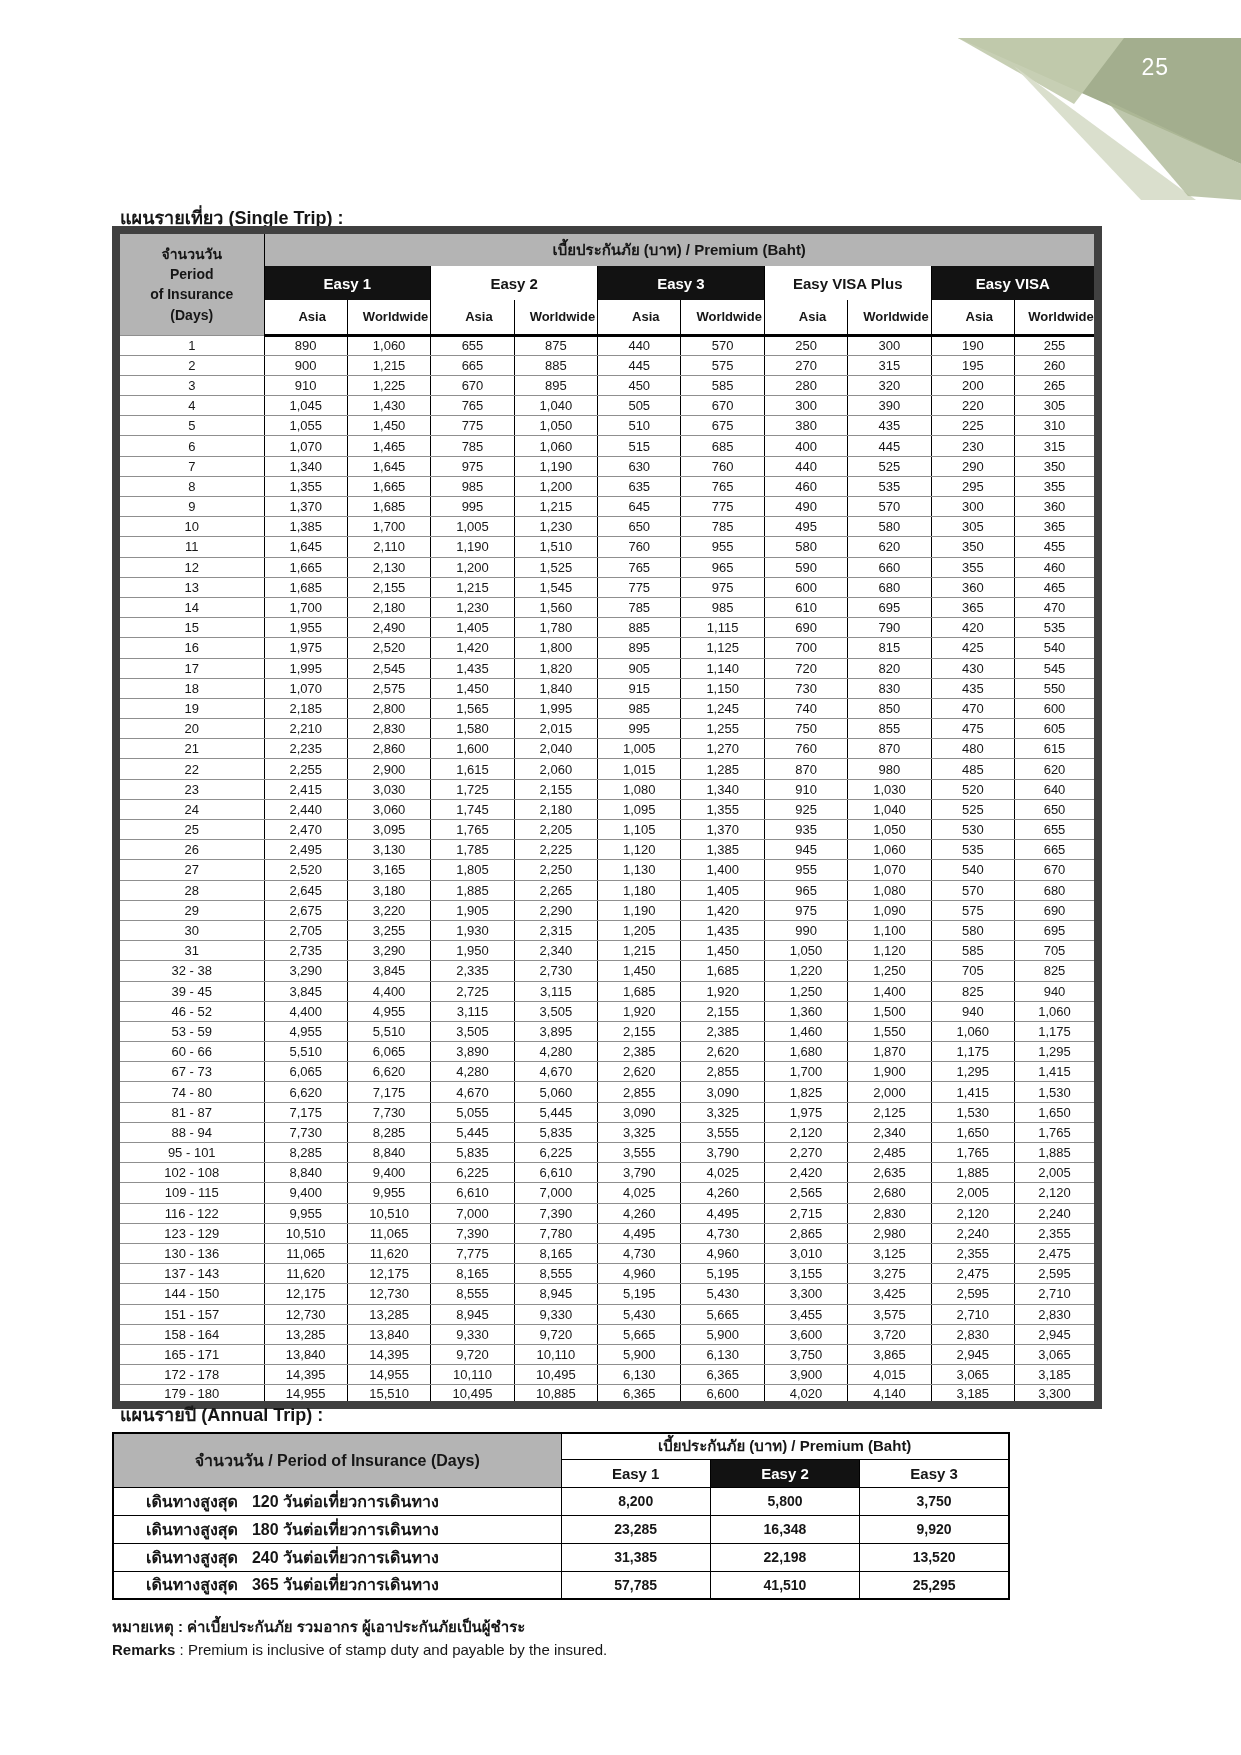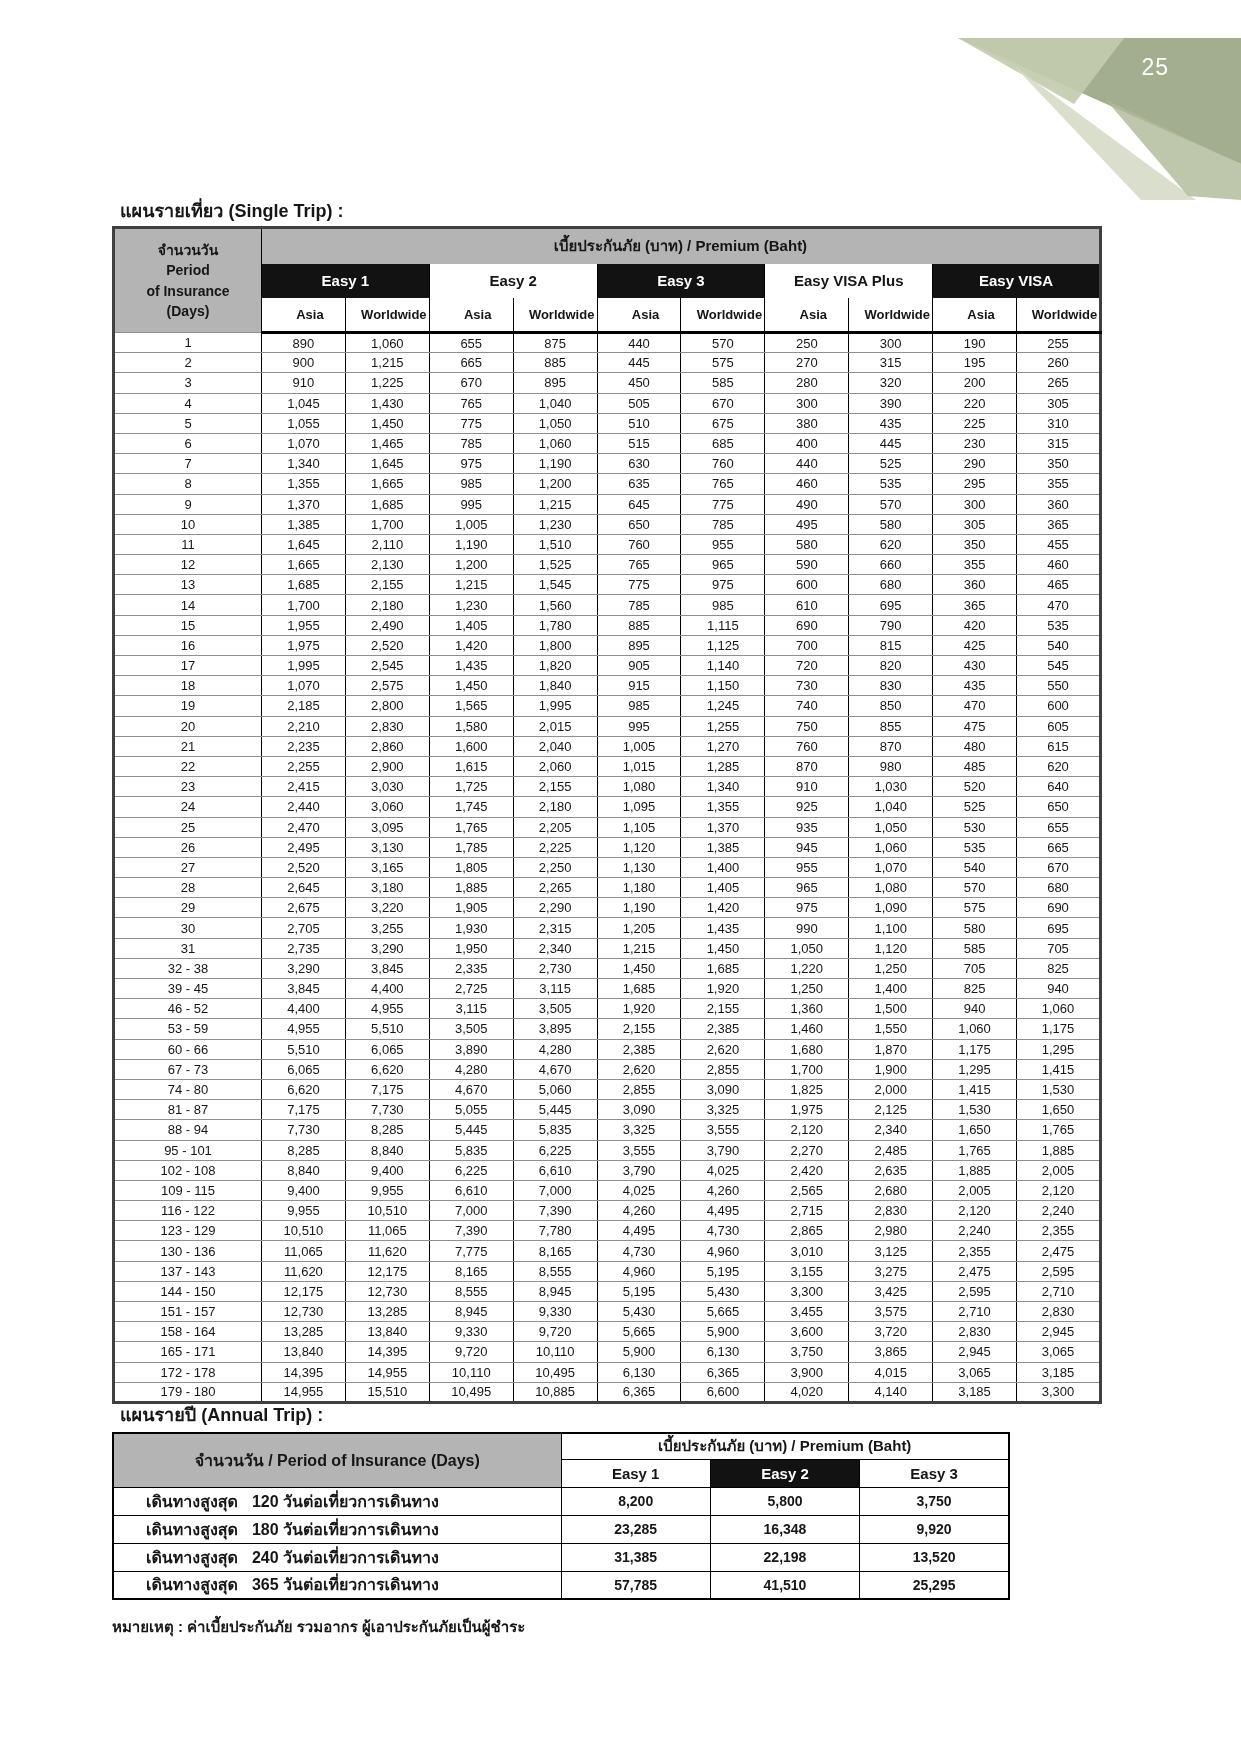--- a/index.html
+++ b/index.html
@@ -15,28 +15,28 @@
   .corner-decor svg { display:block; width:285px; height:162px; }
   .page-num { position:absolute; top:16px; right:72px; font-size:23px; color:#ffffff; letter-spacing:1px; }
 
   
   .doc-header { position:absolute; left:55px; top:62px; display:flex; align-items:baseline; gap:14px; }
   .doc-title { font-size:21px; font-weight:500; }
   .doc-code  { font-size:15px; font-weight:400; letter-spacing:.5px; color:#222; }
 
   
   .section-title { position:absolute; left:120px; font-size:18px; font-weight:700; }
-  .st-title { top:196px; }
+  .st-title { top:203px; }
   .at-title { top:1400px; }
 
   
   table { border-collapse:collapse; }
   .single-trip {
     position:absolute; left:112px; top:226px; width:990px;
-    table-layout:fixed; border:3px solid #404040;
+    table-layout:fixed; border:8px solid #404040;
   }
   .single-trip col.c-period { width:148px; }
   .single-trip th, .single-trip td {
     border-left:1px solid #000; border-right:1px solid #000;
     text-align:center; vertical-align:middle; padding:0;
   }
   .single-trip th.gs, .single-trip td.gs { border-left:1.5px solid #000; }
   .period-head { background:#b4b4b4; font-size:14px; font-weight:600; line-height:1.45; }
   .premium-head { background:#b4b4b4; font-size:15px; font-weight:700; height:36px; }
   .single-trip th.plan { height:34px; font-size:15px; font-weight:700; background:#fff; }
@@ -868,15 +868,16 @@
           <td class="a-label"><span class="a-prefix">เดินทางสูงสุด</span><span class="a-days">365 วันต่อเที่ยวการเดินทาง</span></td>
           <td class="a-val">57,785</td>
           <td class="a-val">41,510</td>
           <td class="a-val">25,295</td>
         </tr>
       </tbody>
   </table>
 
   <div class="remarks">
     <div class="thai">หมายเหตุ : ค่าเบี้ยประกันภัย รวมอากร ผู้เอาประกันภัยเป็นผู้ชำระ</div>
+    <div class="eng"><b>Remarks</b><span> : Premium is inclusive of stamp duty and payable by the insured.</span></div>
   </div>
 
 </div>
 
 </body></html>

